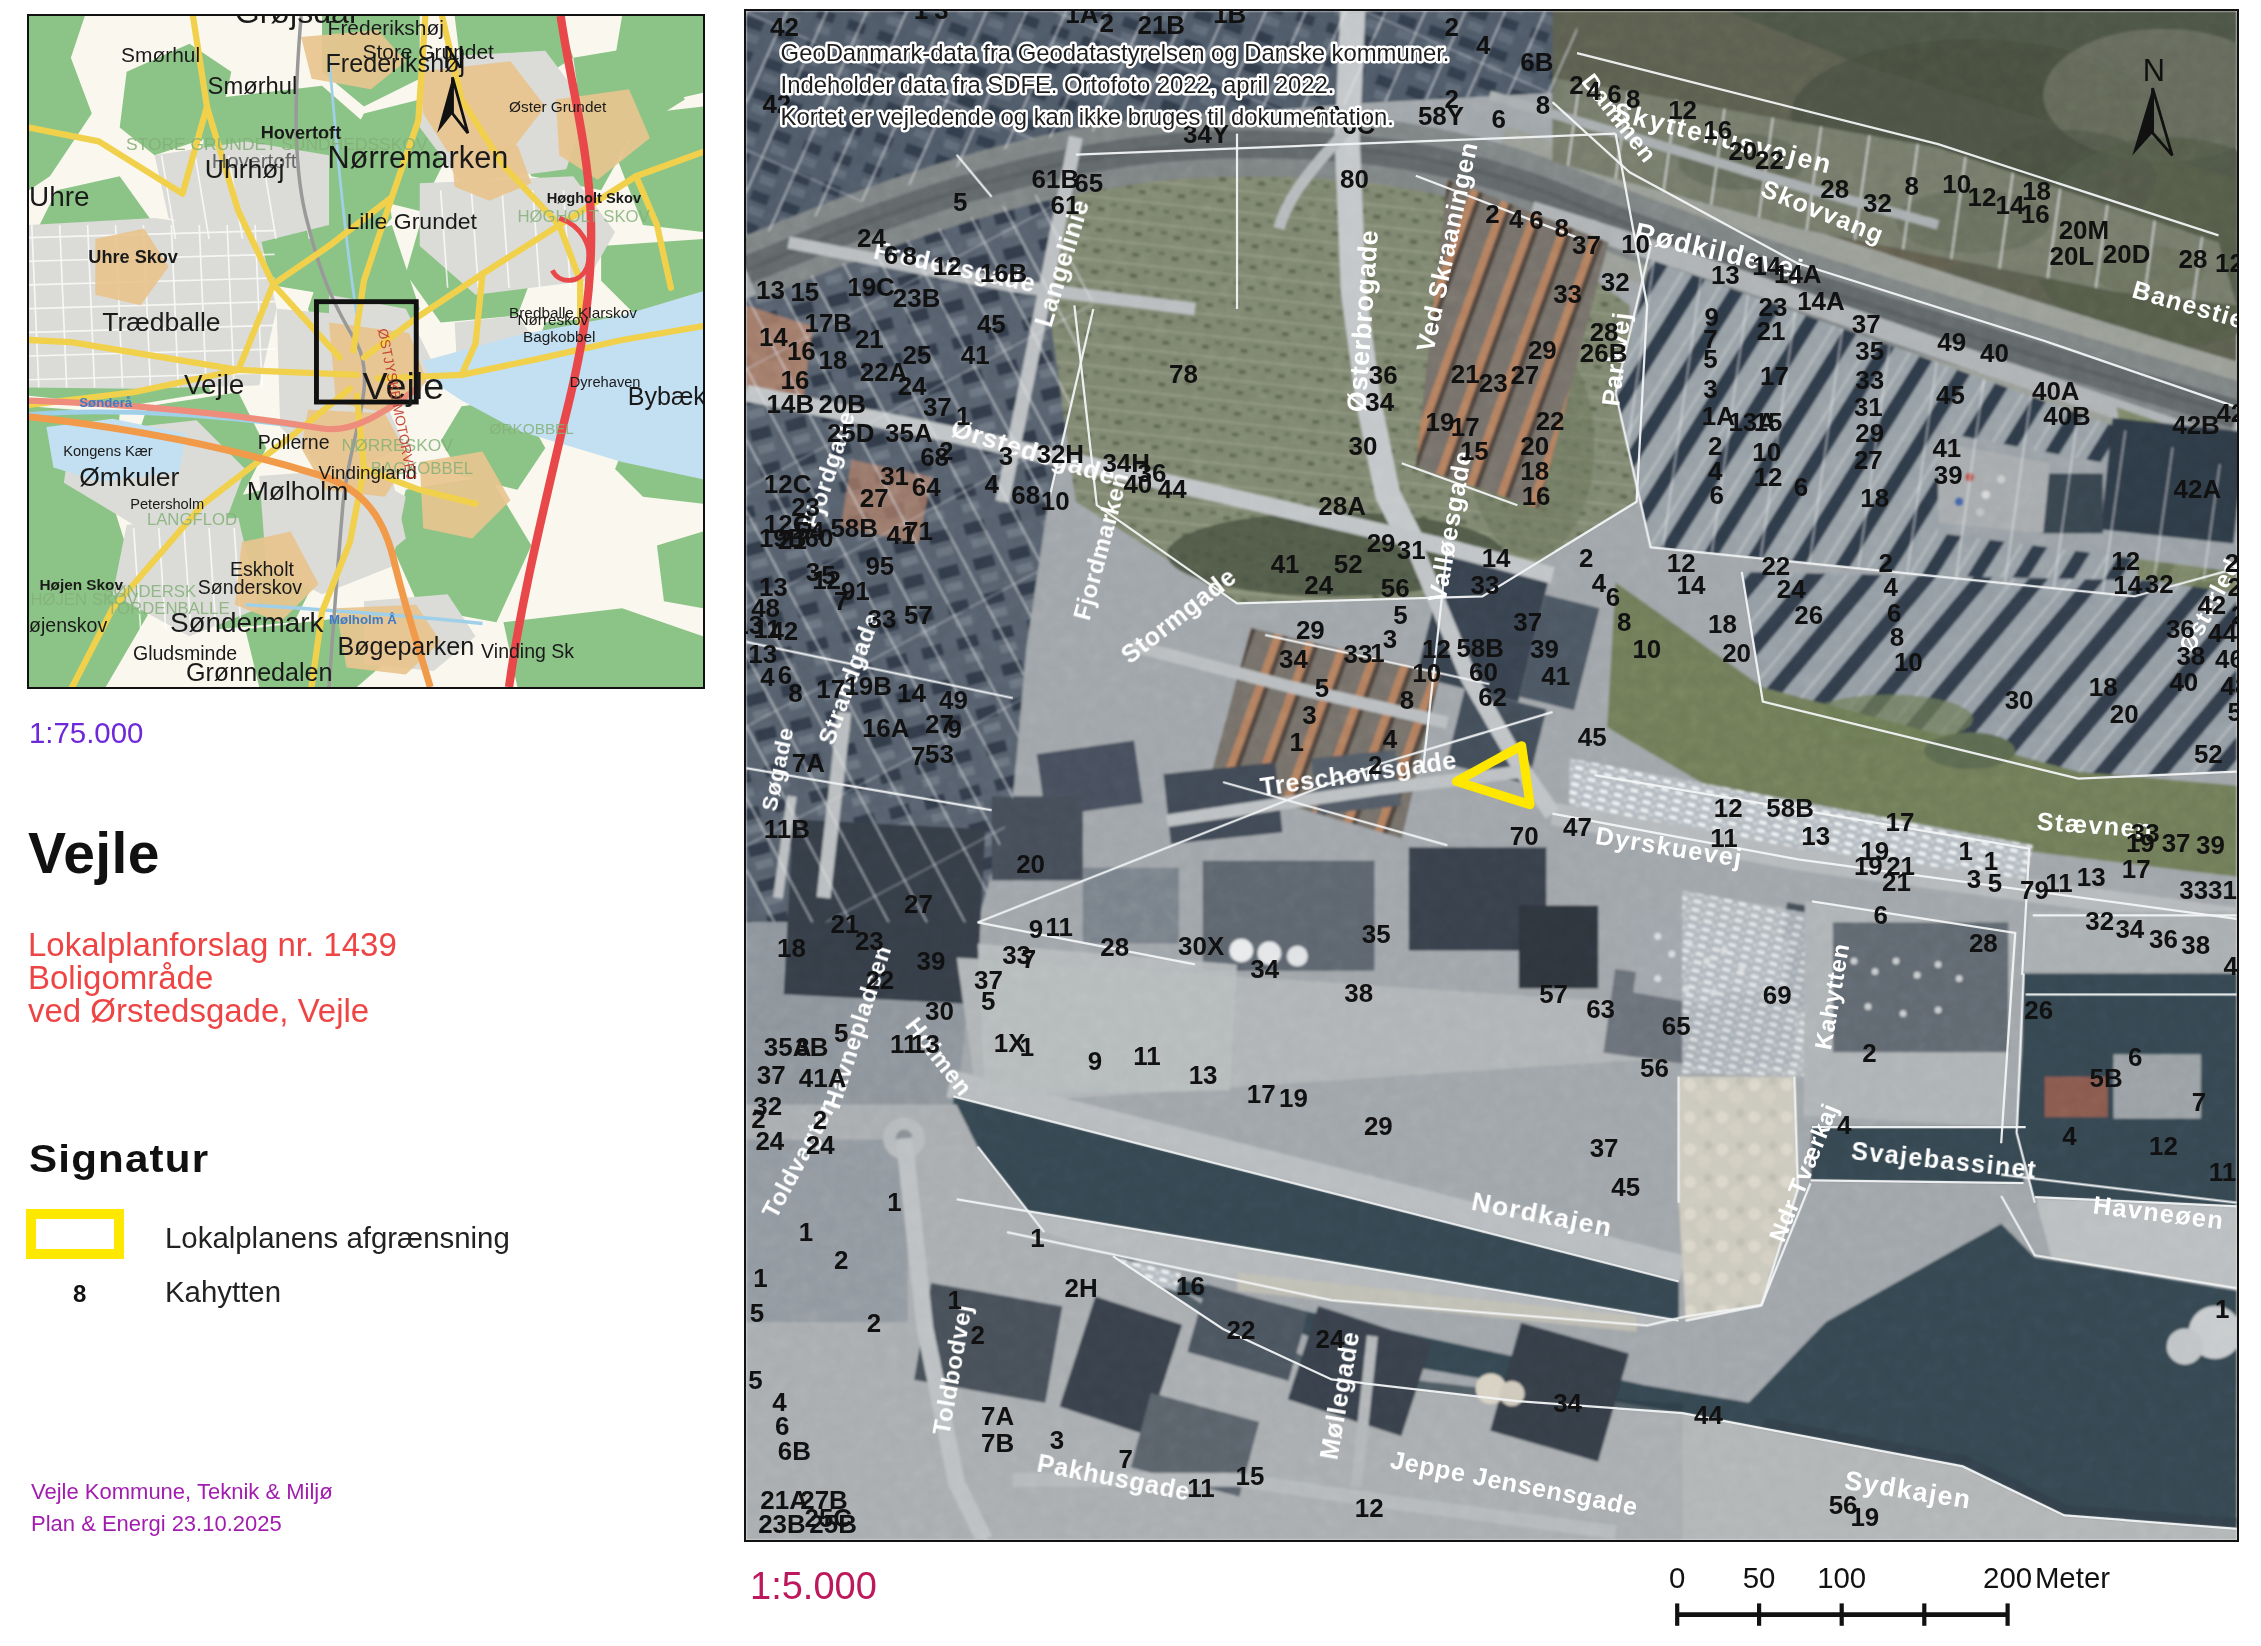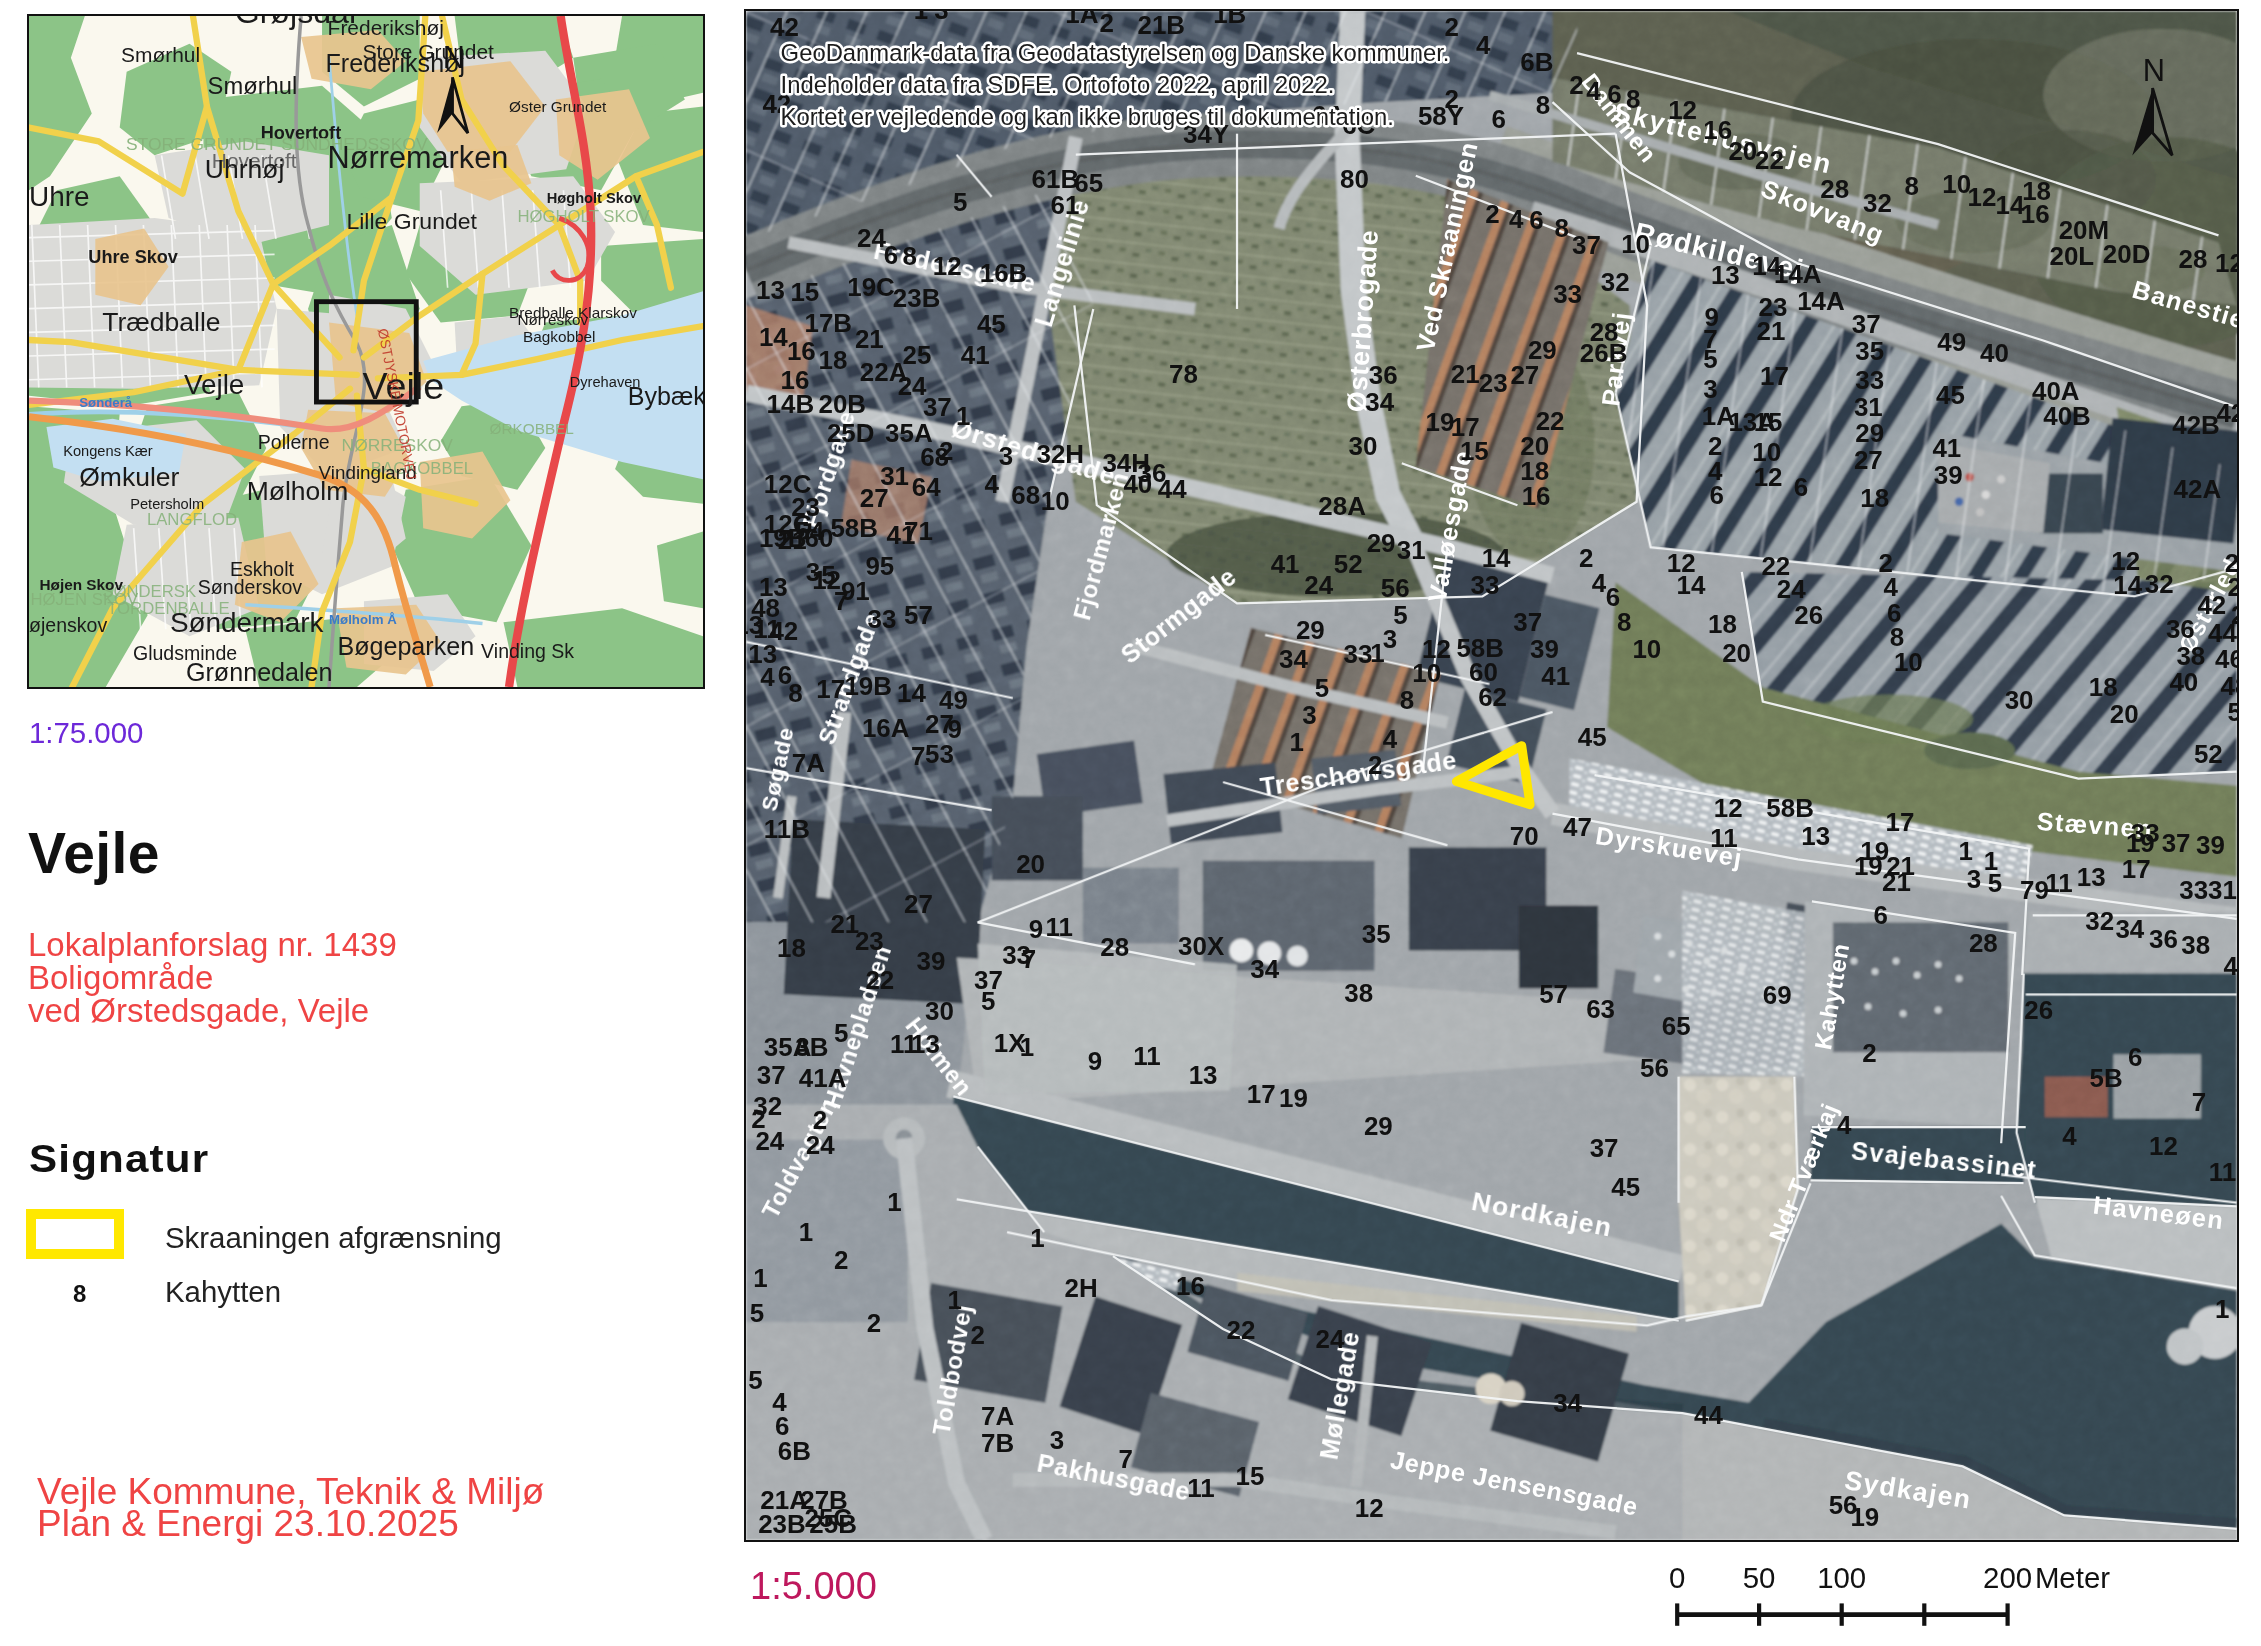--- a/index.html
+++ b/index.html
@@ -169,24 +169,24 @@
 <text x="500" y="450" font-size="20" fill="#c0392b" font-weight="400" transform="rotate(79 500 450)" opacity="0.9">ØSTJYSKE MOTORVEJ</text>
 <text x="593" y="75" font-size="44" fill="#111">N</text>
 <polygon points="607,88 585,168 607,140" fill="#111"></polygon>
 <path d="M607,88 L629,168 L607,140 Z" fill="none" stroke="#111" stroke-width="4"></path>
 </svg></div>
 <div class="abs" style="left:29px;top:716px;font-size:29.4px;color:#6d28d9">1:75.000</div>
 <div class="abs" style="left:28px;top:820px;font-size:57px;font-weight:700;color:#111;letter-spacing:0.4px">Vejle</div>
 <div class="abs" style="left:28px;top:928px;font-size:33px;color:#ef4444;line-height:33px">Lokalplanforslag nr. 1439<br>Boligområde<br>ved Ørstedsgade, Vejle</div>
 <div class="abs" style="left:29px;top:1137px;font-size:39px;font-weight:700;color:#111;letter-spacing:1.1px;transform:scaleX(1.08);transform-origin:left top">Signatur</div>
 <div class="abs" style="left:26px;top:1209px;width:78px;height:30px;border:10.5px solid #ffe800;background:#fff"></div>
-<div class="abs" style="left:165px;top:1221px;font-size:29.4px;color:#222">Skraaningen afgrænsning</div>
+<div class="abs" style="left:165px;top:1221px;font-size:29.4px;color:#222">Lokalplanens afgrænsning</div>
 <div class="abs" style="left:73px;top:1280px;font-size:24px;font-weight:700;color:#111">8</div>
 <div class="abs" style="left:165px;top:1275px;font-size:29.4px;color:#222">Kahytten</div>
-<div class="abs" style="left:37px;top:1476px;font-size:37px;color:#ef4444;line-height:32px">Vejle Kommune, Teknik &amp; Miljø<br>Plan &amp; Energi 23.10.2025</div>
+<div class="abs" style="left:31px;top:1476px;font-size:22px;color:#a21caf;line-height:32px">Vejle Kommune, Teknik &amp; Miljø<br>Plan &amp; Energi 23.10.2025</div>
 <div class="abs" style="left:744px;top:9px;width:1491px;height:1529px;border:2.8px solid #111"><svg width="1491" height="1529" viewBox="0 0 2126 2181" font-family="Liberation Sans, sans-serif">
 <defs>
 <filter id="nz" x="0" y="0" width="100%" height="100%">
           <feTurbulence type="fractalNoise" baseFrequency="0.055" numOctaves="3" seed="11" stitchTiles="stitch"></feTurbulence>
           <feColorMatrix type="saturate" values="0"></feColorMatrix>
         </filter>
 <filter id="bl">
           <feGaussianBlur stdDeviation="1.6"></feGaussianBlur>
         </filter>
 <pattern id="parcA" width="52" height="180" patternUnits="userSpaceOnUse" patternTransform="rotate(24)">

